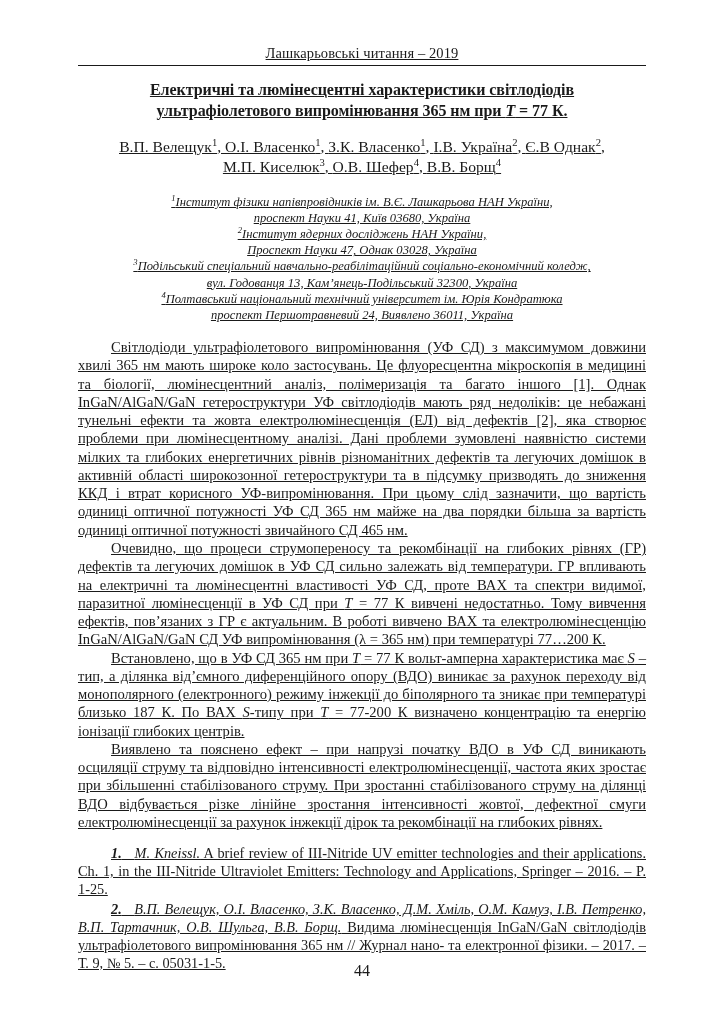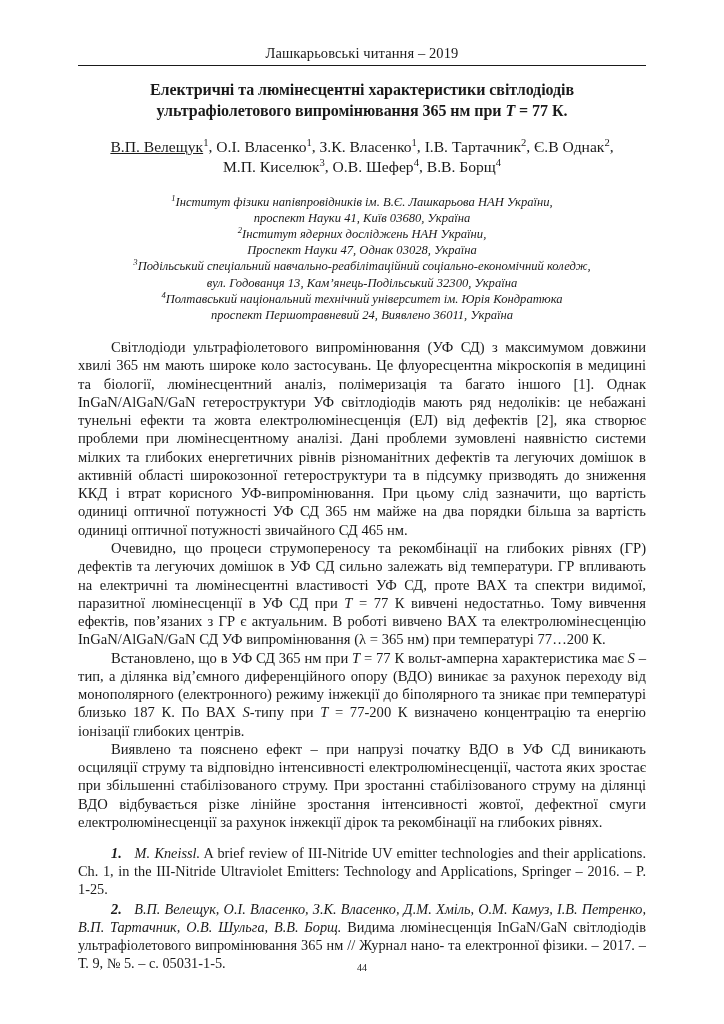--- a/index.html
+++ b/index.html
@@ -15,20 +15,21 @@
     position: relative;
     overflow: hidden;
   }
   .page {
     position: absolute;
     left: 0; top: 0;
     width: 724px;
     height: 776px;
     box-sizing: border-box;
     padding: 0 78px;
+    text-decoration: underline;
   }
 
   
   .running-header {
     text-align: center;
     font-size: 14.5px;
     line-height: 1.1;
     padding-top: 46px;
     letter-spacing: 0.1px;
   }
@@ -99,39 +100,39 @@
   .references .auth { font-style: italic; margin-top: 8px; }
   .ref-gap { height: 2px; }
 
   
   .page-number {
     position: absolute;
     left: 0;
     right: 0;
     top: 962px;
     text-align: center;
-    font-size: 10px;
+    font-size: 16px;
   }
 </style>
 </head>
 <body>
 
 <div class="page">
 
   <div class="running-header">Лашкарьовські читання – 2019</div>
   <hr class="header-rule">
 
   <div class="title">
     <span>Електричні та люмінесцентні характеристики світлодіодів</span><br>
     <span>ультрафіолетового випромінювання 365 нм при </span><span class="it">T</span><span> = 77 К.</span>
   </div>
 
   <div class="authors">
     <div>
-      <span class="u">В.П. Велещук</span><sup>1</sup><span>, </span><span>О.І. Власенко</span><sup>1</sup><span>, </span><span>З.К. Власенко</span><sup>1</sup><span>, </span><span>І.В. Тартачник</span><sup>2</sup><span>, </span><span>Є.В Однак</span><sup>2</sup><span>,</span>
+      <span class="u">В.П. Велещук</span><sup>1</sup><span>, </span><span>О.І. Власенко</span><sup>1</sup><span>, </span><span>З.К. Власенко</span><sup>1</sup><span>, </span><span>І.В. Україна</span><sup>2</sup><span>, </span><span>Є.В Однак</span><sup>2</sup><span>,</span>
     </div>
     <div>
       <span>М.П. Киселюк</span><sup>3</sup><span>, </span><span>О.В. Шефер</span><sup>4</sup><span>, </span><span>В.В. Борщ</span><sup>4</sup>
     </div>
   </div>
 
   <div class="affiliations">
     <div><sup>1</sup><span>Інститут фізики напівпровідників ім. В.Є. Лашкарьова НАН України,</span></div>
     <div><sup></sup><span>проспект Науки 41, Київ 03680, Україна</span></div>
     <div><sup>2</sup><span>Інститут ядерних досліджень НАН України,</span></div>

